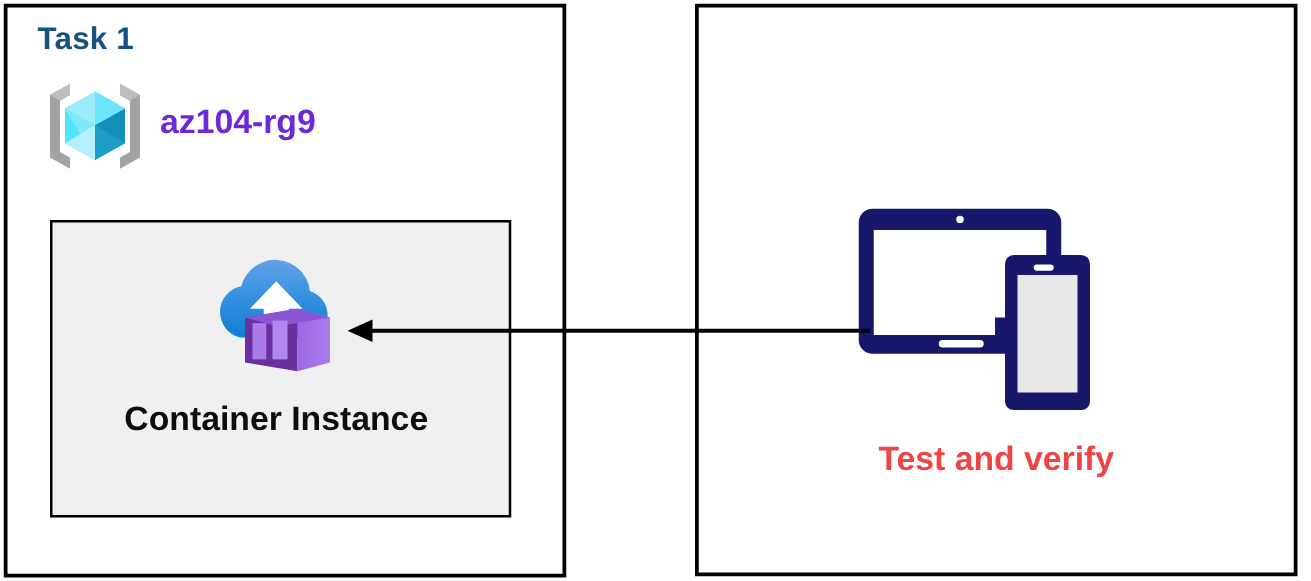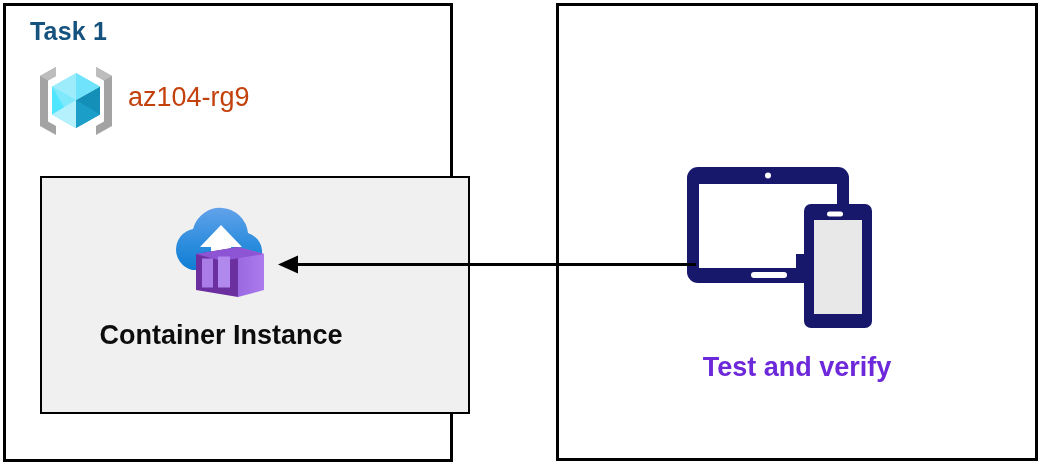--- a/index.html
+++ b/index.html
@@ -16,33 +16,33 @@
 
   .panel-title{position:absolute;font-weight:bold;font-size:25px;
                color:#15527e;letter-spacing:.2px;white-space:nowrap;}
   #title-1{left:30px;top:17px;}
   #title-2{left:586px;top:17px;}
 
   
   #rg-row{position:absolute;left:30px;top:62px;width:280px;height:78px;}
   #rg-icon{position:absolute;left:0px;top:2px;width:92px;height:74px;}
   #rg-label{position:absolute;left:98px;top:20px;font-size:27px;
-            font-weight:normal;color:#c2410c;white-space:nowrap;}
+            font-weight:bold;color:#6d28d9;white-space:nowrap;}
 
   
-  #resource-box{position:absolute;left:40px;top:176px;width:430px;height:238px;
+  #resource-box{position:absolute;left:40px;top:176px;width:369px;height:238px;
                 box-sizing:border-box;background:#f0f0f0;border:2px solid #000000;}
   #aci-icon{position:absolute;left:123px;top:22px;width:112px;height:100px;}
   #aci-label{position:absolute;left:0;top:142px;width:358px;text-align:center;
              font-size:27px;font-weight:bold;color:#0d0d0d;}
 
   
   #devices-icon{position:absolute;left:684px;top:162px;width:190px;height:170px;}
   #devices-label{position:absolute;left:556px;top:352px;width:482px;
-                 text-align:center;font-size:27px;font-weight:bold;color:#6d28d9;}
+                 text-align:center;font-size:27px;font-weight:bold;color:#ef4444;}
 
   
   #flow-arrow{position:absolute;left:272px;top:252px;width:425px;height:26px;}
 
   .shape{display:block;}
 </style>
 </head>
 <body>
 
 <div class="stage">

